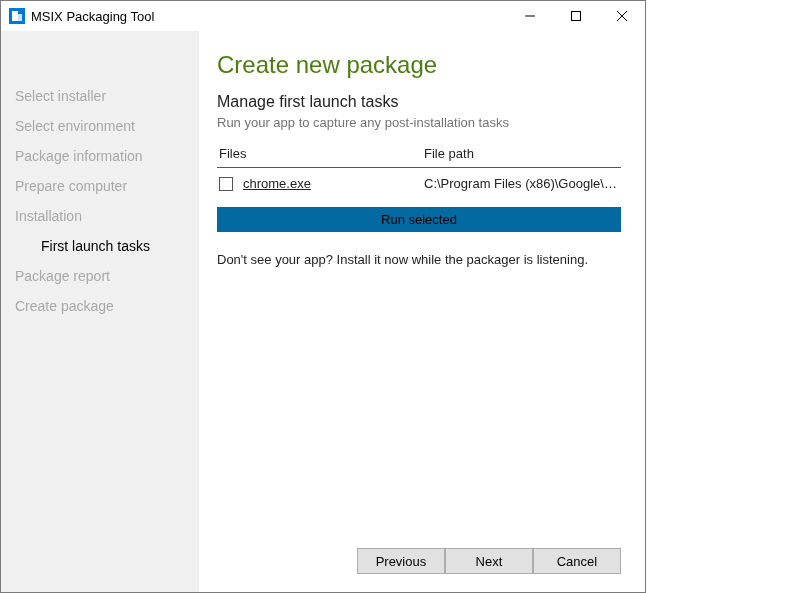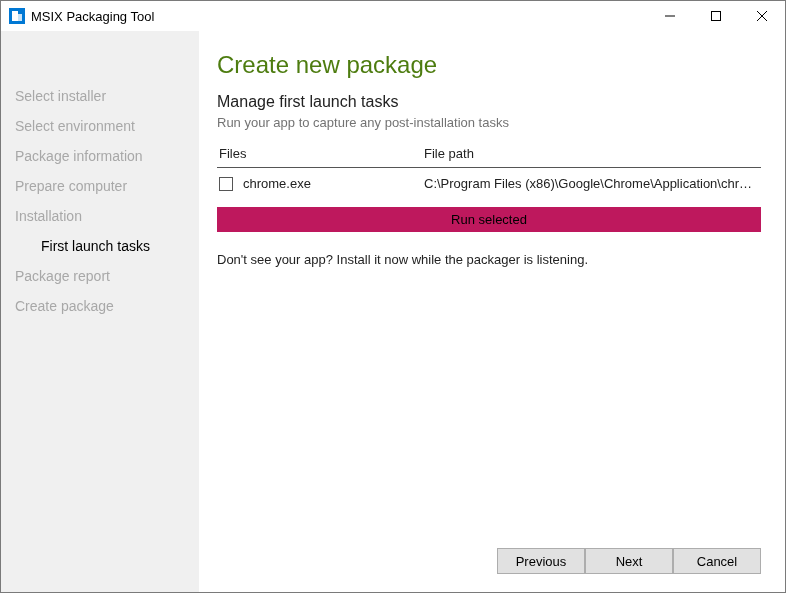--- a/index.html
+++ b/index.html
@@ -6,21 +6,21 @@
   html, body {
     margin: 0; padding: 0;
     width: 786px; height: 593px;
     font-family: "Segoe UI", Arial, sans-serif;
     font-size: 13px;
     background: #fff;
     color: #000;
     overflow: hidden;
   }
   .window {
-    width: 786px; height: 593px;
+    width: 646px; height: 593px;
     border: 1px solid #7a7a7a;
     display: flex;
     flex-direction: column;
     background: #fff;
   }
   
   .titlebar {
     height: 30px;
     display: flex;
     align-items: center;
@@ -116,31 +116,32 @@
     color: #222;
     vertical-align: middle;
     white-space: nowrap;
     overflow: hidden;
     text-overflow: ellipsis;
   }
   .name-cell {
     display: flex;
     align-items: center;
     gap: 10px;
+    text-decoration: underline;
   }
   .chk {
     width: 14px; height: 14px;
     border: 1px solid #555;
     background: #fff;
     flex: 0 0 auto;
   }
   .run-selected {
     margin-top: 8px;
     display: inline-block;
-    background: #be185d;
+    background: #0369a1;
     border: none;
     padding: 5px 10px;
     font-size: 13px;
     font-family: inherit;
     color: #000;
   }
   .hint {
     margin-top: 20px;
     font-size: 13px;
     color: #222;

